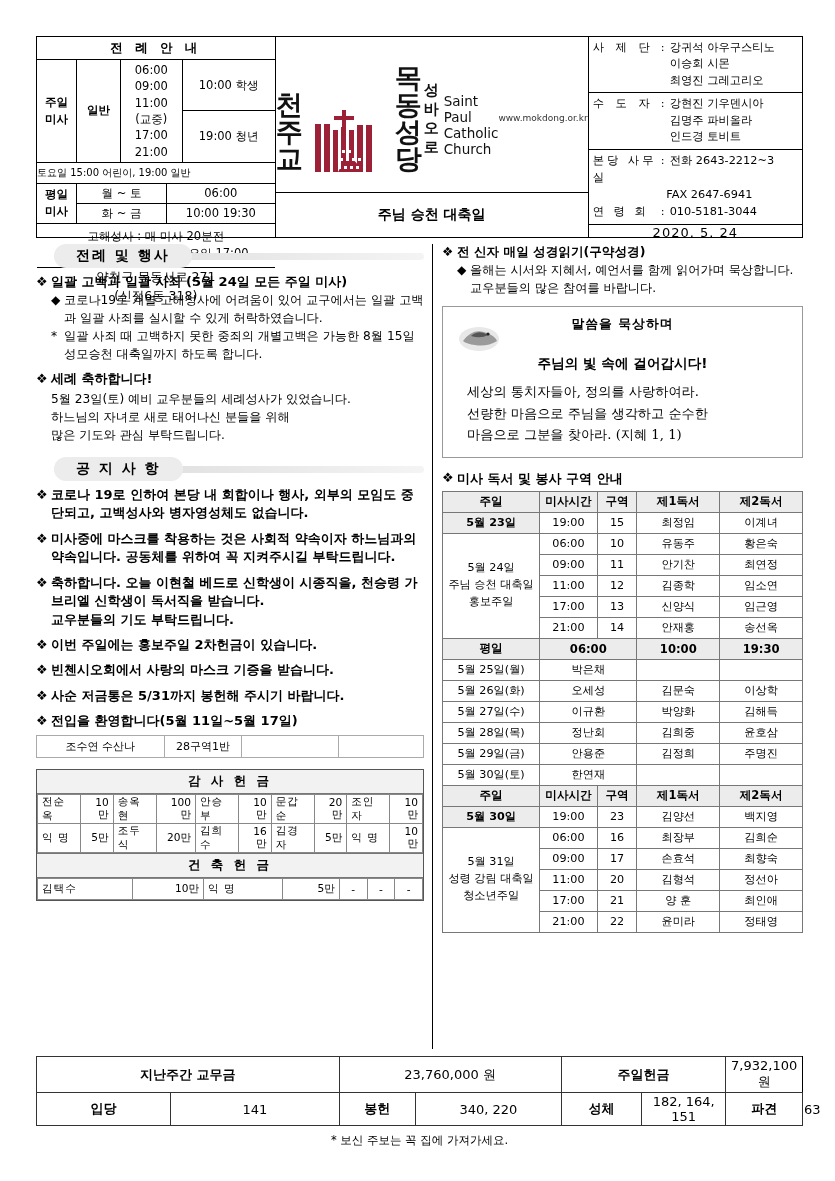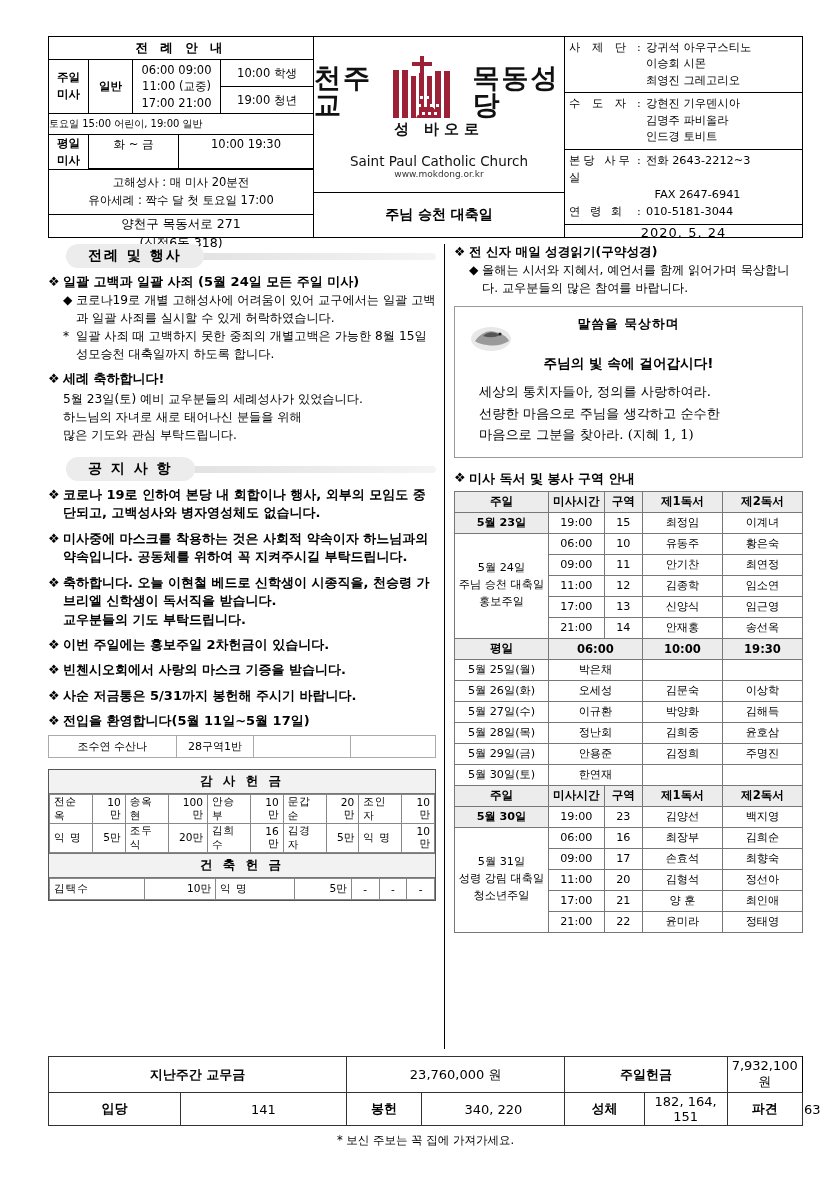--- a/index.html
+++ b/index.html
@@ -4,21 +4,21 @@
 <style>
   * { box-sizing: border-box; }
   html, body { margin:0; padding:0; }
   body {
     width:835px; height:1181px;
     background:#ffffff;
     font-family:"DejaVu Sans","Liberation Sans",sans-serif;
     color:#000;
     font-size:11px;
   }
-  .page { position:relative; width:835px; height:1181px; padding:36px 32px 10px 48px;border-radius:28px; }
+  .page { position:relative; width:835px; height:1181px; padding:36px 32px 10px 36px;border-radius:28px; }
 
   
   .header { display:flex; border:1.6px solid #000; height:202px; }
   .hdr-left { width:265px; border-right:1.6px solid #000; display:flex; flex-direction:column; }
   .hdr-mid  { flex:1; border-right:1.6px solid #000; display:flex; flex-direction:column; }
   .hdr-right{ width:237px; display:flex; flex-direction:column; }
 
   .lt-title { text-align:center; font-size:12.5px; letter-spacing:4px; font-weight:600;
               padding:3px 0 2px; border-bottom:1px solid #000; }
   .mass-grid { display:flex; border-bottom:1px solid #000; }
@@ -38,21 +38,21 @@
   .wk-body { flex:1; display:flex; flex-direction:column; }
   .wk-line { display:flex; flex:1; }
   .wk-line:first-child { border-bottom:1px solid #000; }
   .wk-d { width:90px; text-align:center; font-size:11.5px; border-right:1px solid #000; padding:2px 0; }
   .wk-t { flex:1; text-align:center; font-size:11.5px; padding:2px 0; }
   .conf-row { text-align:center; font-size:11.5px; line-height:1.5; padding:4px 0 5px;
               border-bottom:1.6px solid #000; }
   .addr-row { flex:1; display:flex; flex-direction:column; align-items:center; justify-content:center;
               font-size:12.5px; line-height:1.5; }
 
-  .logo-wrap { flex:1; display:flex; flex-direction:column; align-items:center; justify-content:center;
+  .logo-wrap { flex:1; display:flex; flex-direction:row; align-items:center; justify-content:center;
                border-bottom:1.6px solid #000; padding-top:6px; }
   .logo-main { display:flex; align-items:flex-end; justify-content:center; }
   .logo-ko { font-size:27px; font-weight:bold; letter-spacing:2px; line-height:1; color:#111; }
   .logo-art { position:relative; width:86px; height:62px; margin:0 2px; }
   .logo-sub { font-size:15px; font-weight:bold; letter-spacing:5px; color:#111; margin-top:2px; }
   .logo-en { font-size:13.5px; color:#111; margin-top:14px; }
   .logo-url { font-size:9px; color:#333; margin-top:0px; }
   .feast { flex:0 0 44px; display:flex; align-items:center; justify-content:center;
            font-size:14px; font-weight:600; }
 
@@ -156,20 +156,24 @@
       </div>
 
       <div class="sat-row">토요일 15:00 어린이, 19:00 일반</div>
 
       <div class="wk-row">
         <div class="wk-lbl">
           <span>평일</span>
           <span>미사</span>
         </div>
         <div class="wk-body">
+          <div class="wk-line">
+            <div class="wk-d">월 ~ 토</div>
+            <div class="wk-t">06:00</div>
+          </div>
           <div class="wk-line">
             <div class="wk-d">화 ~ 금</div>
             <div class="wk-t">10:00  19:30</div>
           </div>
         </div>
       </div>
 
       <div class="conf-row">
         <div>고해성사 : 매 미사 20분전</div>
         <div>유아세례 : 짝수 달 첫 토요일 17:00</div>

